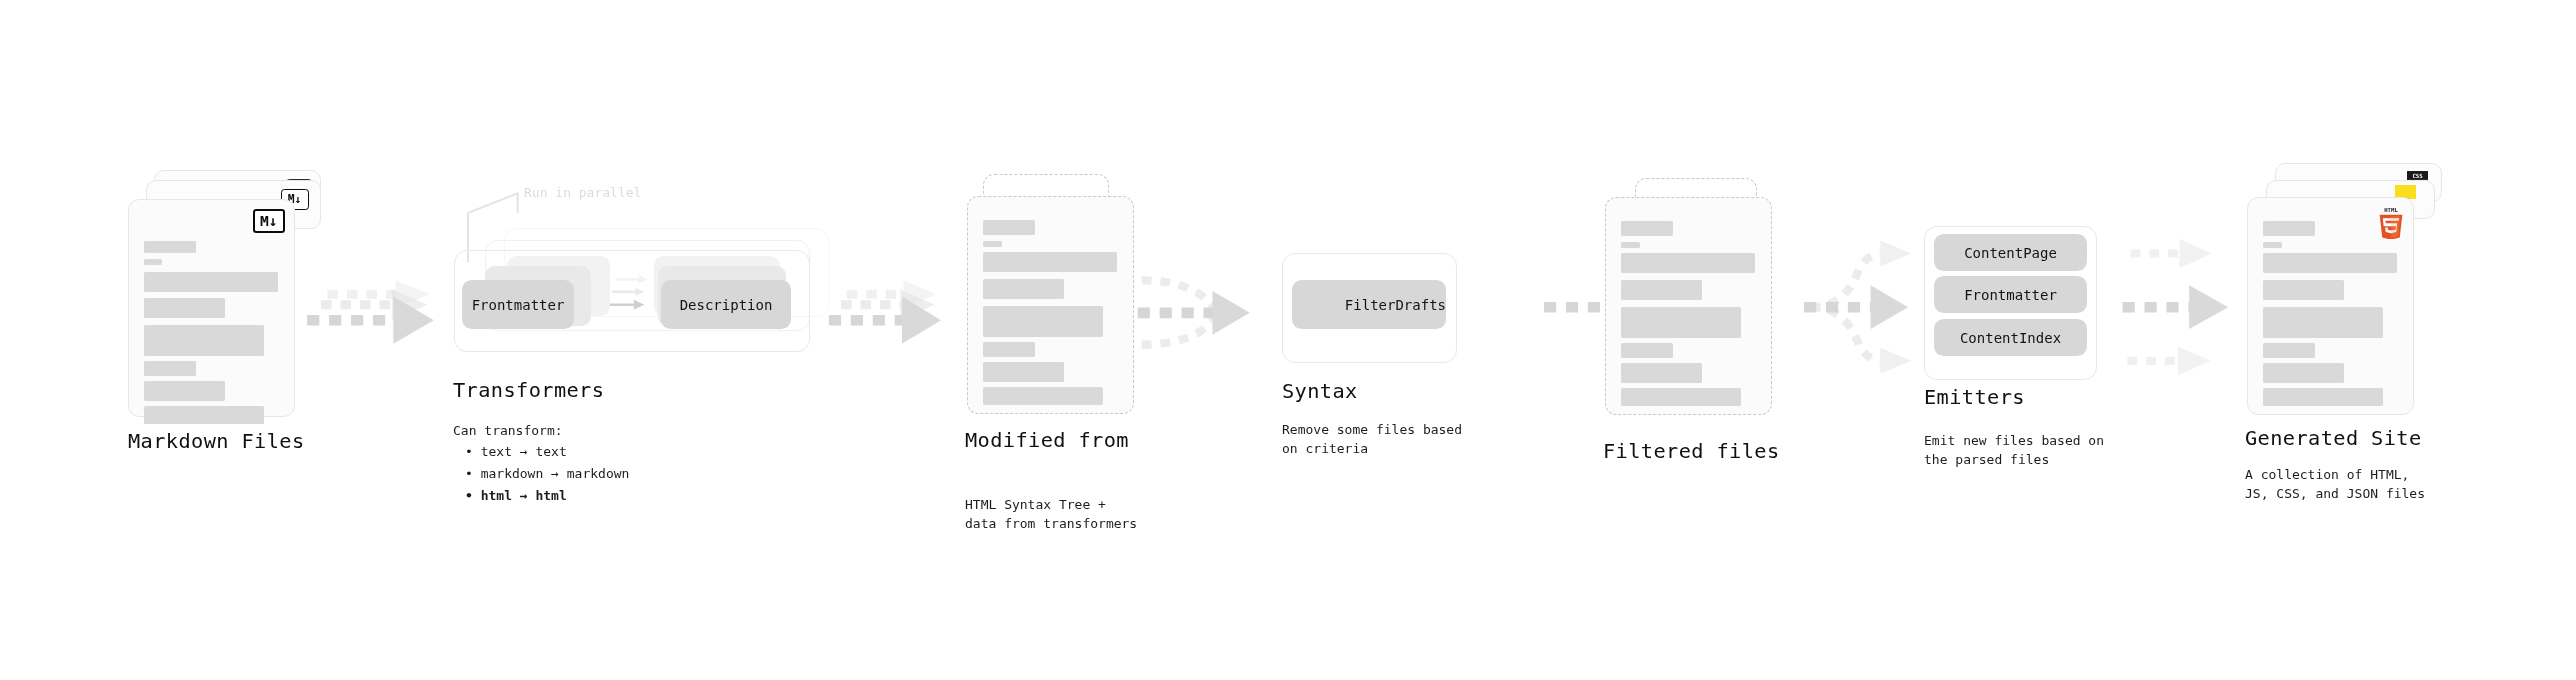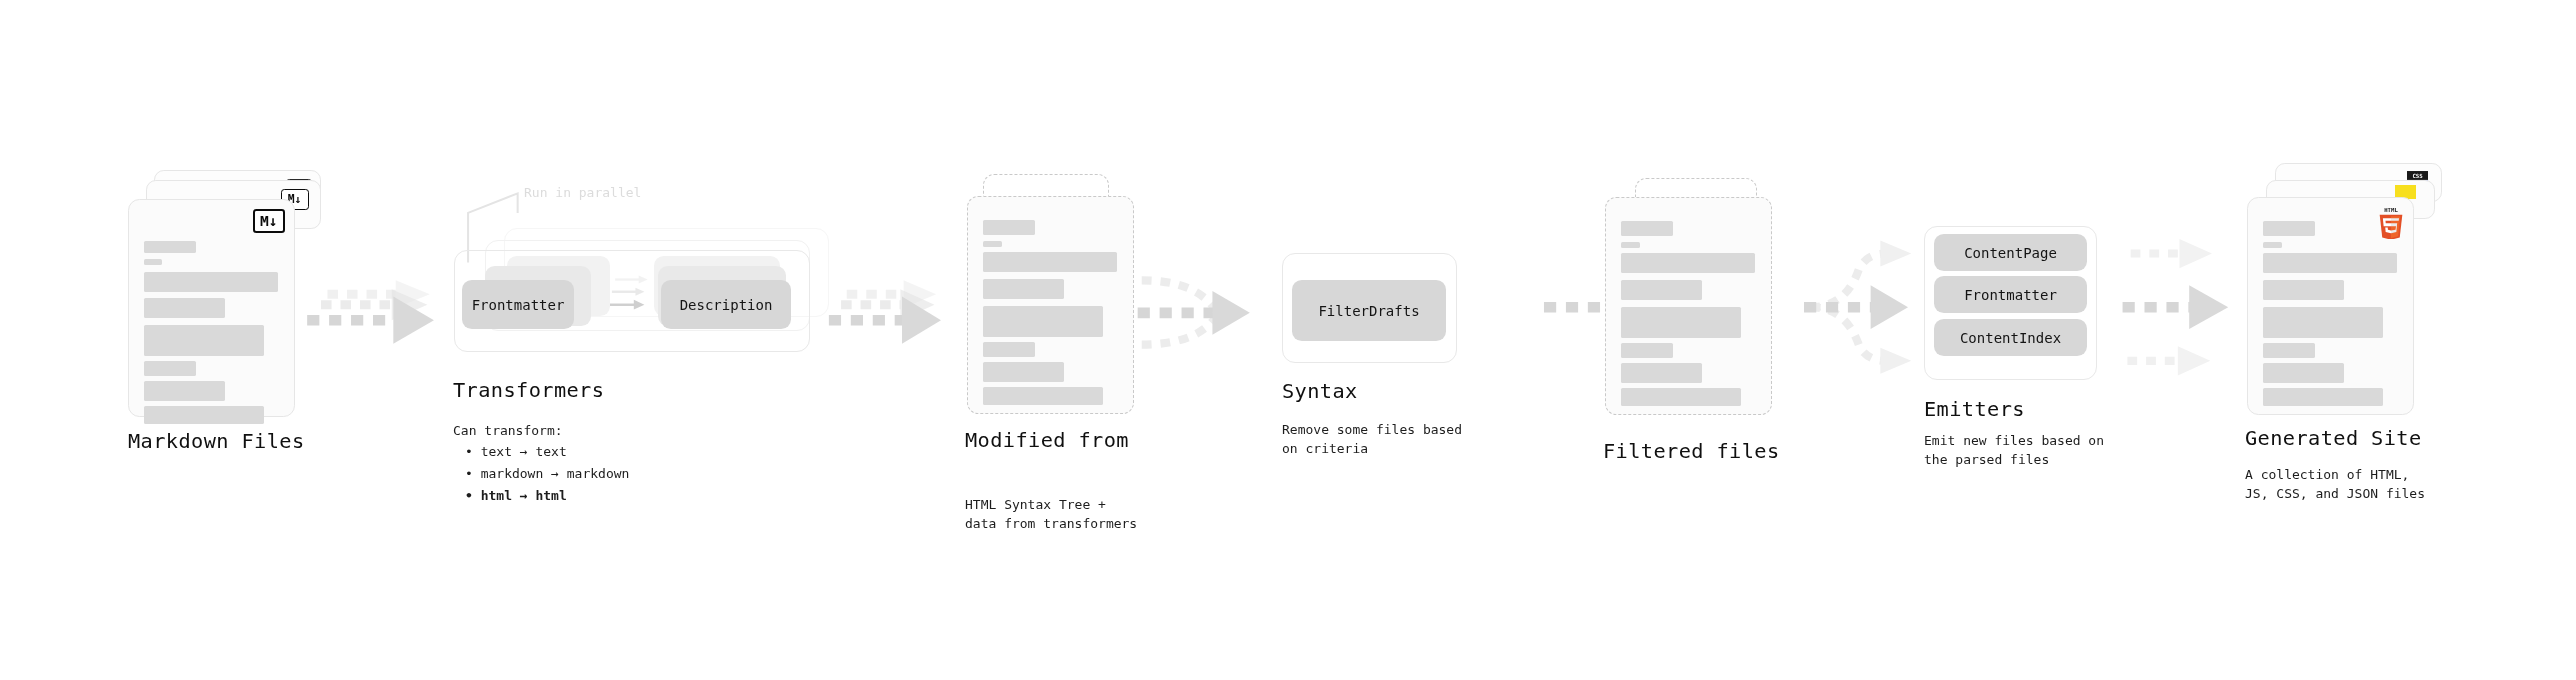--- a/index.html
+++ b/index.html
@@ -304,21 +304,21 @@
     <div class="title" style="left:965px; top:428px;">Modified from</div>
 
     <div class="subtitle" style="left:965px; top:496px;">HTML Syntax Tree +
 data from transformers</div>
   </div>
 
   <div>
 
     <div class="group-box" style="left:1282px; top:253px; width:175px; height:110px; background:#ffffff;"></div>
 
-    <div class="chip" style="left:1292px; top:280px; width:154px; height:61px;">
+    <div class="chip" style="left:1292px; top:280px; width:154px; height:49px;justify-content:flex-end;">
       <span>FilterDrafts</span>
     </div>
 
     <div class="title" style="left:1282px; top:379px;">Syntax</div>
 
     <div class="subtitle" style="left:1282px; top:421px;">Remove some files based
 on criteria</div>
   </div>
 
   <div>
@@ -346,21 +346,21 @@
     <div class="chip" style="left:1934px; top:234px; width:153px; height:37px;">
       <span>ContentPage</span>
     </div>
     <div class="chip" style="left:1934px; top:276px; width:153px; height:37px;">
       <span>Frontmatter</span>
     </div>
     <div class="chip" style="left:1934px; top:319px; width:153px; height:37px;">
       <span>ContentIndex</span>
     </div>
 
-    <div class="title" style="left:1924px; top:397px;">Emitters</div>
+    <div class="title" style="left:1924px; top:385px;">Emitters</div>
 
     <div class="subtitle" style="left:1924px; top:432px;">Emit new files based on
 the parsed files</div>
   </div>
 
   <div>
 
     <div class="doc-card ghost2" style="left:2275px; top:163px; width:167px; height:39px; border-radius:9.8px;">
 
       <div class="css-badge" style="right:13px; top:6.5px; width:21px; height:14.6px;">

